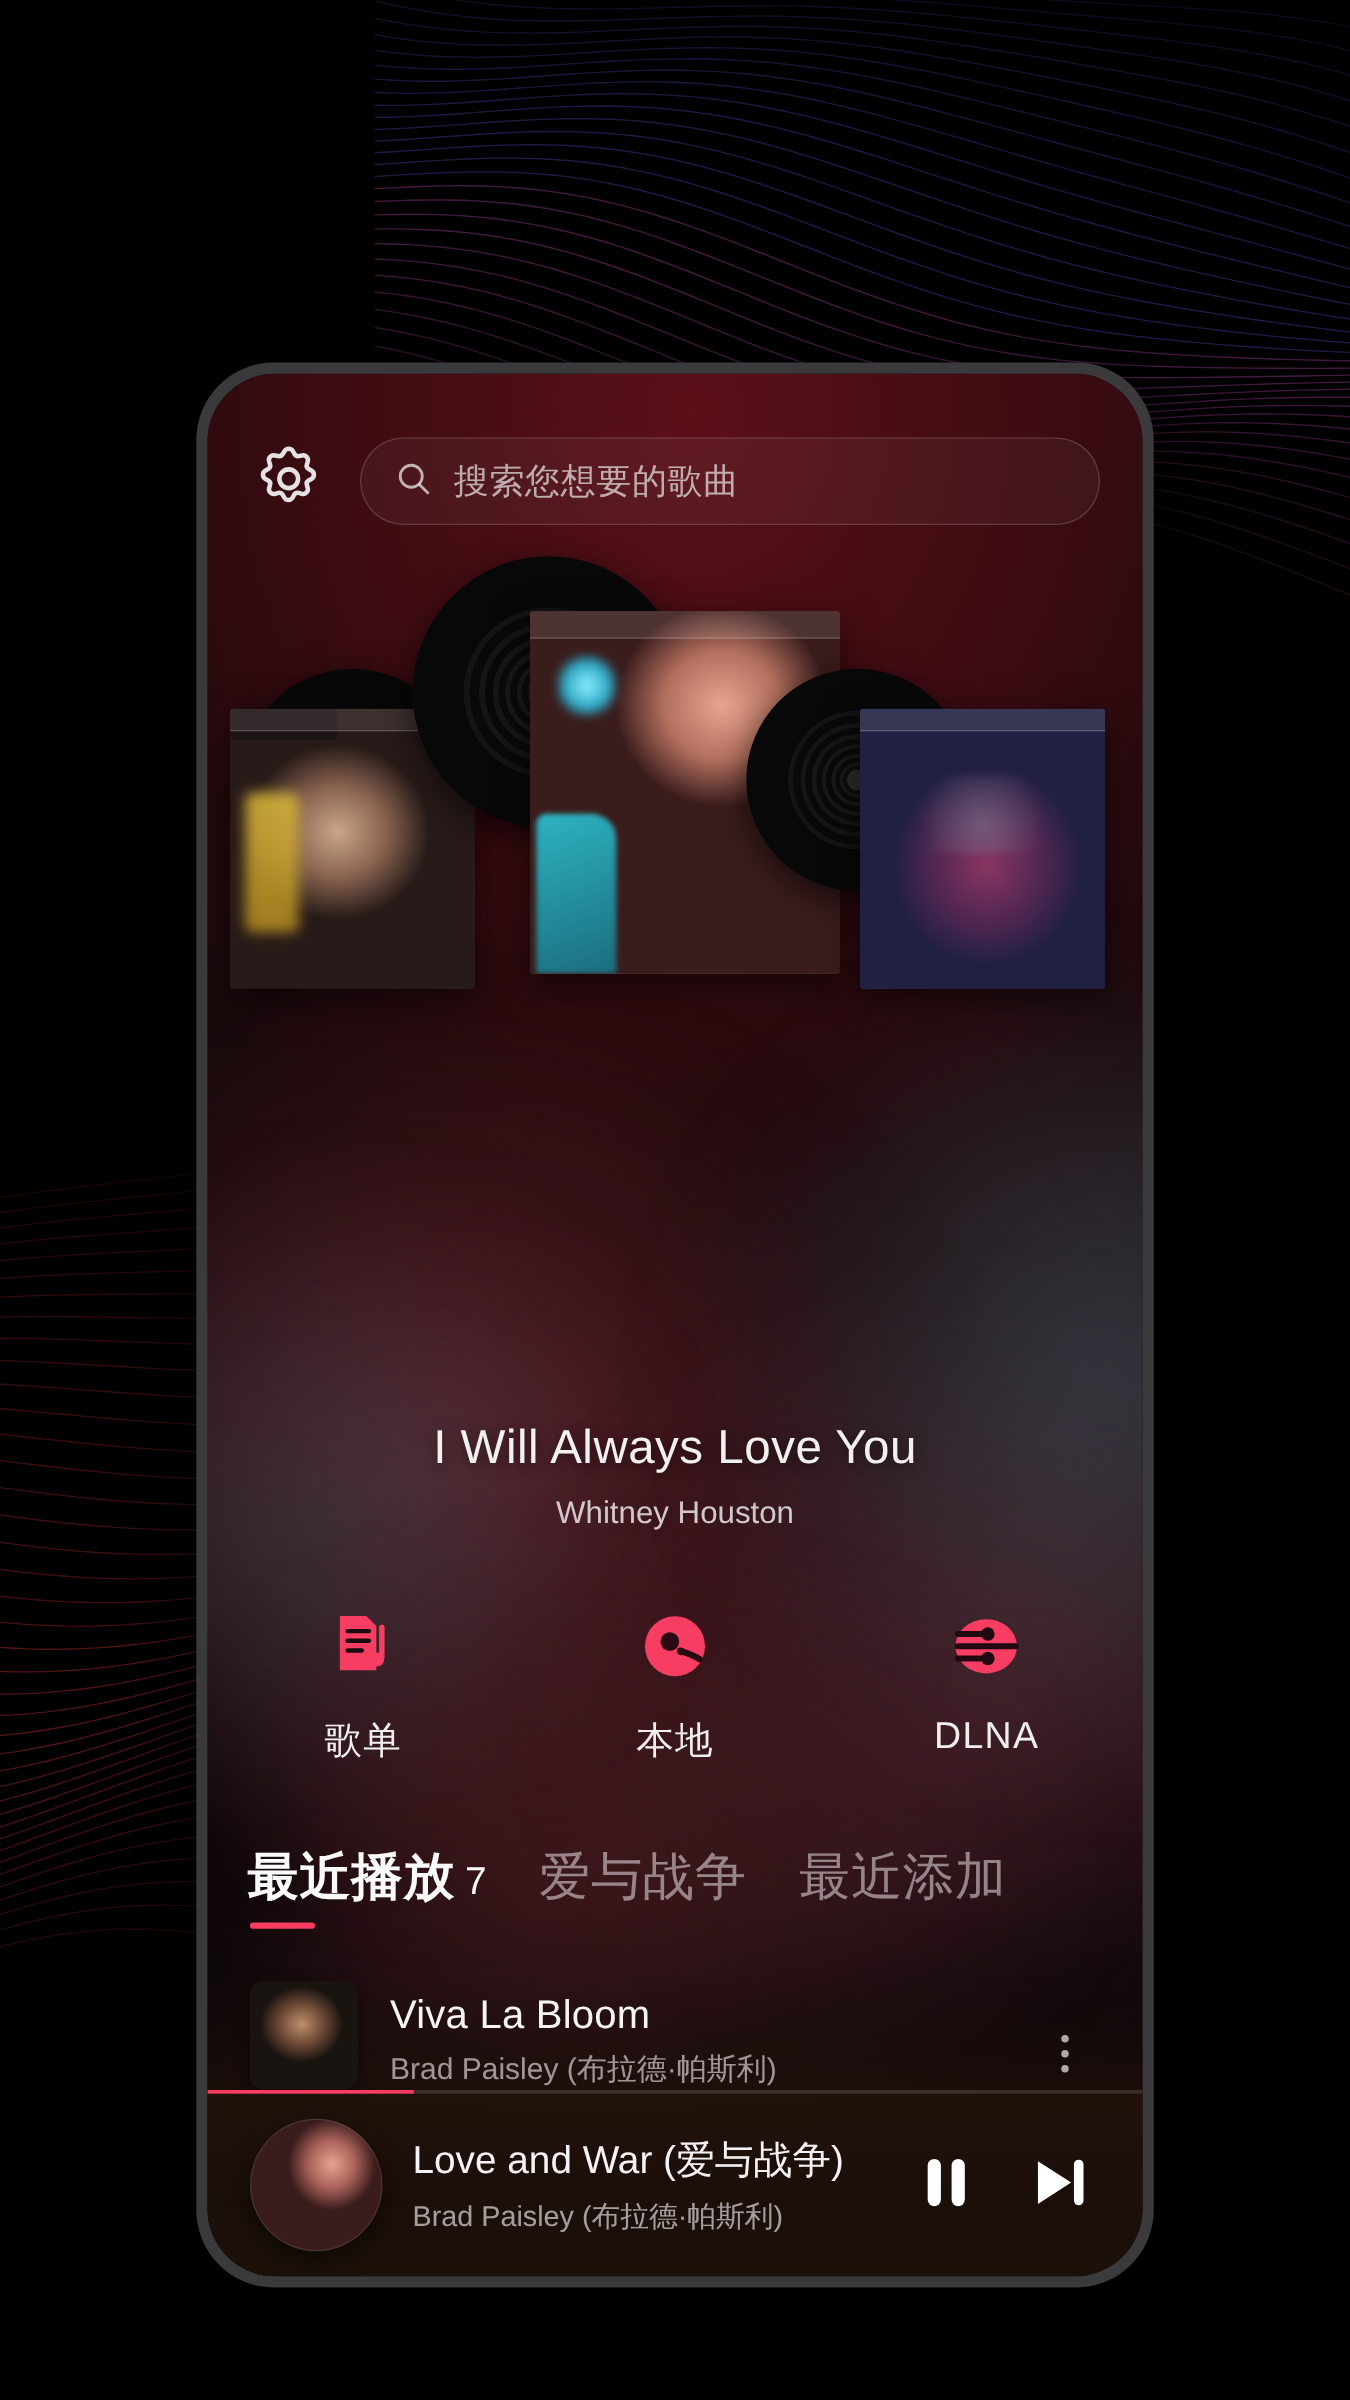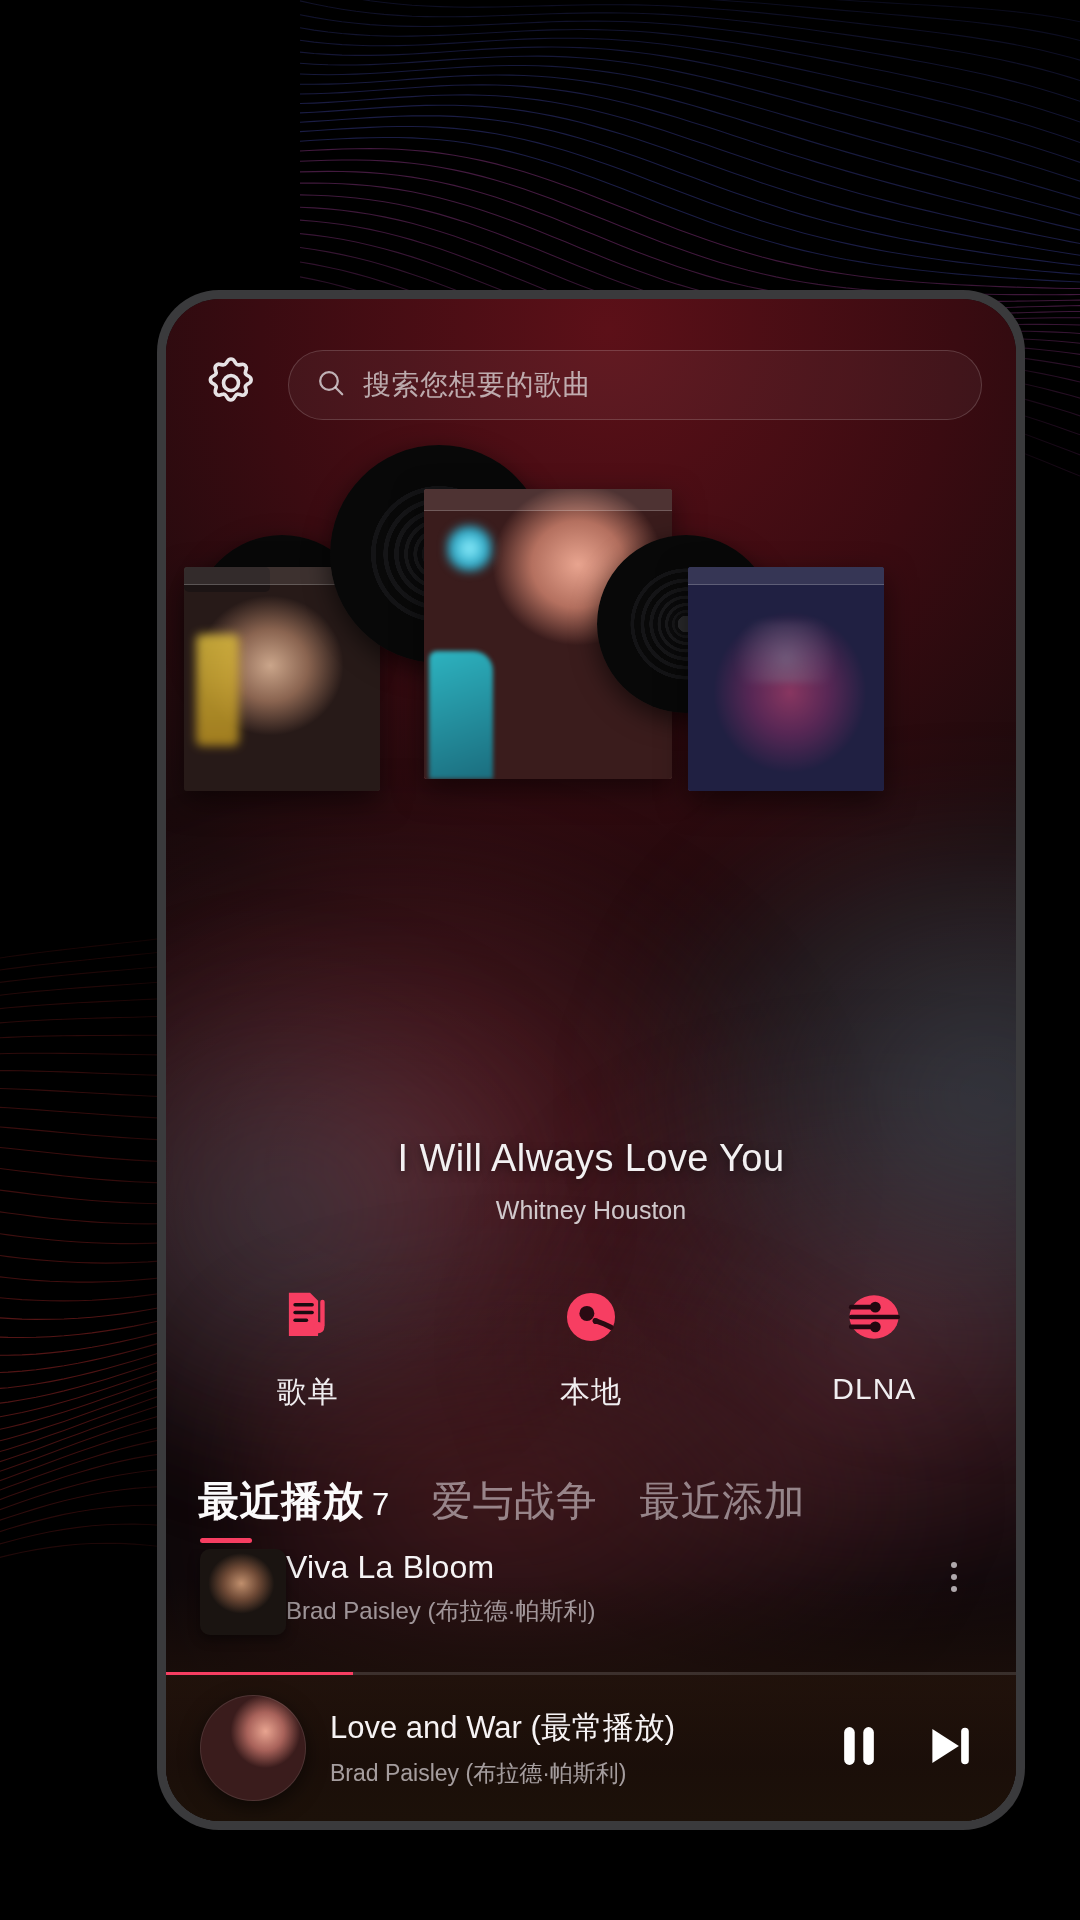--- a/index.html
+++ b/index.html
@@ -11,21 +11,21 @@
   }
 
   
   #backdrop { position: absolute; inset: 0; background: #000; overflow: hidden; }
   #backdrop svg { position: absolute; inset: 0; width: 1080px; height: 1920px; }
 
   
   #phone {
     position: absolute;
     left: 157px; top: 290px;
-    width: 868px; height: 1540px;
+    width: 766px; height: 1540px;
     border-radius: 62px;
     background: #3a3a3c;
     padding: 9px;
     box-shadow: 0 30px 80px rgba(0,0,0,.85);
   }
   #screen {
     position: relative;
     width: 100%; height: 100%;
     border-radius: 54px;
     overflow: hidden;
@@ -205,21 +205,21 @@
     content: ""; position: absolute; left: 2px; bottom: 0; width: 52px; height: 5px;
     border-radius: 3px; background: #f73e62;
   }
 
   
   #song-list {
     position: absolute; left: 0; right: 0; top: 1250px; bottom: 146px;
     overflow: hidden;
   }
   .song-row {
-    display: flex; align-items: flex-start; 
+    display: flex; align-items: flex-end; gap: 26px;
     height: 122px; padding: 0 34px 0 34px;
   }
   .song-thumb {
     width: 86px; height: 86px; flex: 0 0 auto;
     border-radius: 10px; overflow: hidden;
     box-shadow: 0 4px 12px rgba(0,0,0,.45);
     position: relative;
   }
   .song-meta { flex: 1 1 auto; min-width: 0; }
   .song-title {
@@ -505,21 +505,21 @@
 
     </div>
 
     <div id="progress-track">
       <div id="progress-fill" style="width: 22%;"></div>
     </div>
 
     <div id="mini-player">
       <div id="mini-thumb" class="th-manpink"></div>
       <div id="mini-meta">
-        <div id="mini-title">Love and War (最常播放)</div>
+        <div id="mini-title">Love and War (爱与战争)</div>
         <div id="mini-artist">Brad Paisley (布拉德·帕斯利)</div>
       </div>
       <div id="mini-controls">
         <span class="ctrl">
           <span>
             <svg viewBox="0 0 24 24" fill="#ffffff">
               <rect x="5.4" y="3.6" width="4.7" height="16.8" rx="2.35"></rect>
               <rect x="13.9" y="3.6" width="4.7" height="16.8" rx="2.35"></rect>
             </svg>
           </span>

